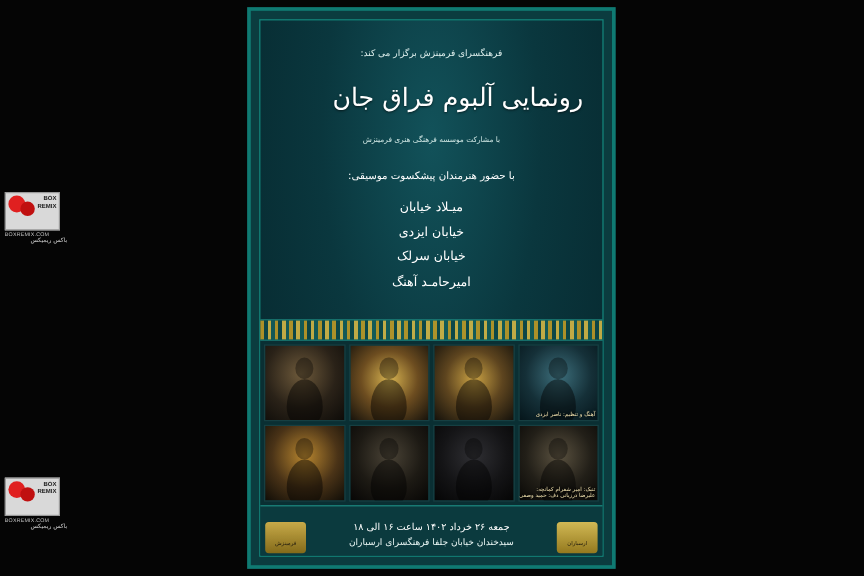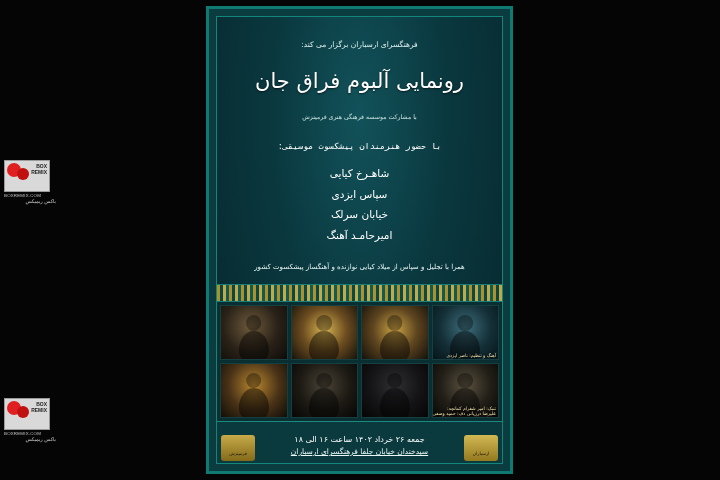--- a/index.html
+++ b/index.html
@@ -64,31 +64,31 @@
     color: #dff0ee;
     margin-bottom: 16px;
   }
   .title-main {
     font-size: 21px;
     color: #ffffff;
     margin-bottom: 14px;
     letter-spacing: 1px;
     font-weight: normal;
     text-shadow: 0 1px 2px rgba(0,0,0,.6);
+    text-align: right;
   }
   .line-coop {
     font-size: 6.2px;
     color: #cfe6e3;
     margin-bottom: 20px;
   }
   .line-with {
     font-size: 8.5px;
     color: #ffffff;
     margin-bottom: 12px;
-    font-family: Liberation Mono, monospace;
   }
   .names {
     display: flex;
     flex-direction: column;
     gap: 5px;
     margin-bottom: 18px;
   }
   .name {
     font-size: 10.5px;
     color: #ffffff;
@@ -185,21 +185,20 @@
   }
   .footer-line1 {
     font-size: 8px;
     color: #ffffff;
     letter-spacing: .5px;
     margin-bottom: 3px;
   }
   .footer-line2 {
     font-size: 7.5px;
     color: #eaf7f5;
-    text-decoration: underline;
   }
   .sponsor {
     position: absolute;
     bottom: 2px;
     width: 34px;
     height: 26px;
     background: #c9a227;
     border-radius: 3px;
     opacity: .92;
   }
@@ -269,31 +268,30 @@
 </style>
 </head>
 <body>
 
 <div class="stage">
 
   <div class="poster">
     <div class="poster-inner">
 
       <div class="text-zone">
-        <div class="line line-presenter">فرهنگسرای ارسباران برگزار می کند:</div>
+        <div class="line line-presenter">فرهنگسرای فرمینزش برگزار می کند:</div>
         <div class="line title-main">رونمایی آلبوم فراق جان</div>
         <div class="line line-coop">با مشارکت موسسه فرهنگی هنری فرمینزش</div>
         <div class="line line-with">با حضور هنرمندان پیشکسوت موسیقی:</div>
         <div class="names">
-          <div class="line name">شاهـرخ کیایی</div>
-          <div class="line name">سپاس ایزدی</div>
+          <div class="line name">میـلاد خیابان</div>
+          <div class="line name">خیابان ایزدی</div>
           <div class="line name">خیابان سرلک</div>
           <div class="line name">امیرحامـد آهنگ</div>
         </div>
-        <div class="line line-thanks">همرا با تجلیل و سپاس از میلاد کیایی نوازنده و آهنگساز پیشکسوت کشور</div>
       </div>
 
       <div class="ornament"></div>
 
       <div class="collage">
         <div class="photo-row">
           <div class="photo p1">
             <div class="head"></div>
             <div class="silhouette"></div>
             <div class="cap"></div>

